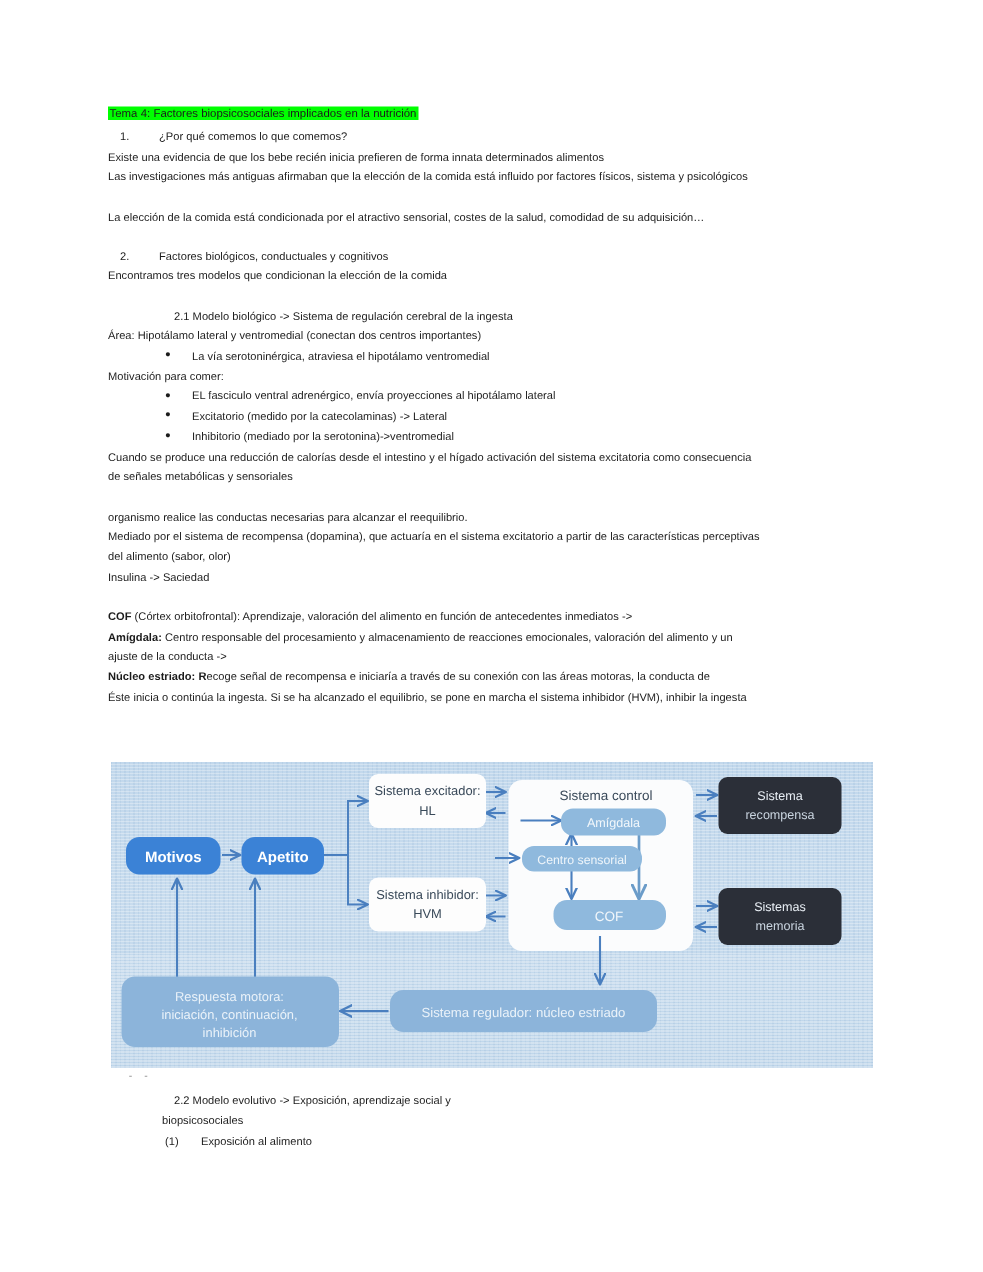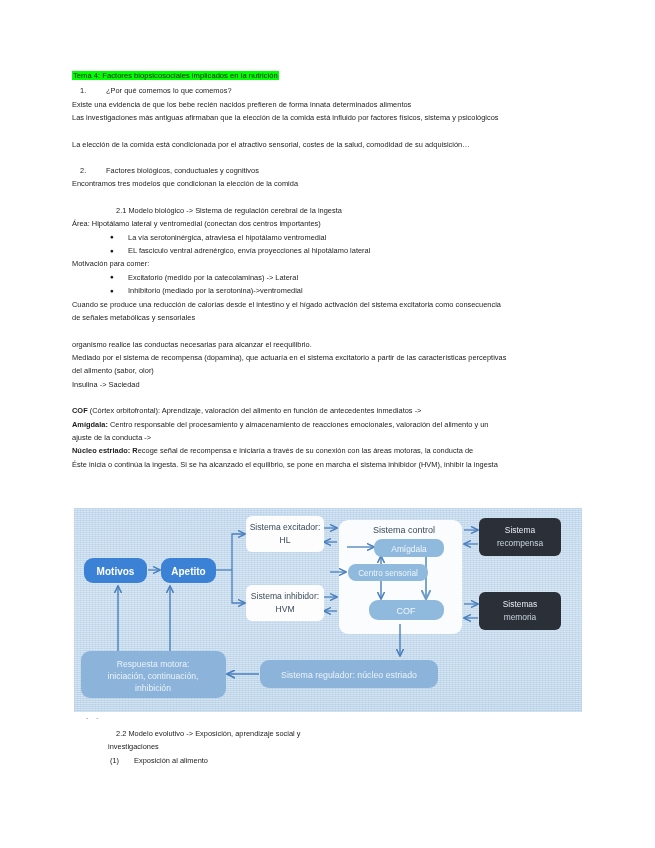--- a/index.html
+++ b/index.html
@@ -112,44 +112,44 @@
   <div class="content">
 
     <div class="line title-row">
       <span class="title-highlight">Tema 4: Factores biopsicosociales implicados en la nutrición</span>
     </div>
 
     <div class="line numbered">
       <span class="num">1.</span>
       <span>¿Por qué comemos lo que comemos?</span>
     </div>
-    <div class="line">Existe una evidencia de que los bebe recién nacidos prefieren de forma innata determinados alimentos</div>
+    <div class="line">Existe una evidencia de que los bebe recién inicia prefieren de forma innata determinados alimentos</div>
     <div class="line">Las investigaciones más antiguas afirmaban que la elección de la comida está influido por factores físicos, sistema y psicológicos</div>
     <div class="spacer-md"></div>
     <div class="line">La elección de la comida está condicionada por el atractivo sensorial, costes de la salud, comodidad de su adquisición…</div>
     <div class="spacer-md"></div>
 
     <div class="line numbered">
       <span class="num">2.</span>
       <span>Factores biológicos, conductuales y cognitivos</span>
     </div>
     <div class="line">Encontramos tres modelos que condicionan la elección de la comida</div>
     <div class="spacer-md"></div>
 
     <div class="line indent-2">2.1 Modelo biológico -&gt; Sistema de regulación cerebral de la ingesta</div>
     <div class="line">Área: Hipotálamo lateral y ventromedial (conectan dos centros importantes)</div>
     <div class="line bullet">
       <span class="dot">●</span>
       <span>La vía serotoninérgica, atraviesa el hipotálamo ventromedial</span>
     </div>
+    <div class="line">Motivación para comer:</div>
     <div class="line bullet">
       <span class="dot">●</span>
       <span>EL fasciculo ventral adrenérgico, envía proyecciones al hipotálamo lateral</span>
     </div>
-    <div class="line">Motivación para comer:</div>
     <div class="line bullet">
       <span class="dot">●</span>
       <span>Excitatorio (medido por la catecolaminas) -&gt; Lateral</span>
     </div>
     <div class="line bullet">
       <span class="dot">●</span>
       <span>Inhibitorio (mediado por la serotonina)-&gt;ventromedial</span>
     </div>
     <div class="line">Cuando se produce una reducción de calorías desde el intestino y el hígado activación del sistema excitatoria como consecuencia</div>
     <div class="line">de señales metabólicas y sensoriales</div>
@@ -262,20 +262,20 @@
 
       <rect x="186" y="152" width="178" height="28" rx="9" fill="#8cb4da"></rect>
       <text x="275" y="170" text-anchor="middle" font-family="Liberation Sans, sans-serif" font-size="8.8" fill="#eaf2f9">Sistema regulador: núcleo estriado</text>
     </svg>
   </div>
 
   <div class="fig-caption-smudge">&nbsp;&nbsp;- -</div>
 
   <div class="content" style="top:727px;">
     <div class="line indent-3">2.2 Modelo evolutivo -&gt; Exposición, aprendizaje social y</div>
-    <div class="line indent-3" style="padding-left:36px;">investigaciones</div>
+    <div class="line indent-3" style="padding-left:36px;">biopsicosociales</div>
     <div class="line paren">
       <span class="pn">(1)</span>
       <span>Exposición al alimento</span>
     </div>
   </div>
 
 </div>
 
 </body></html>

